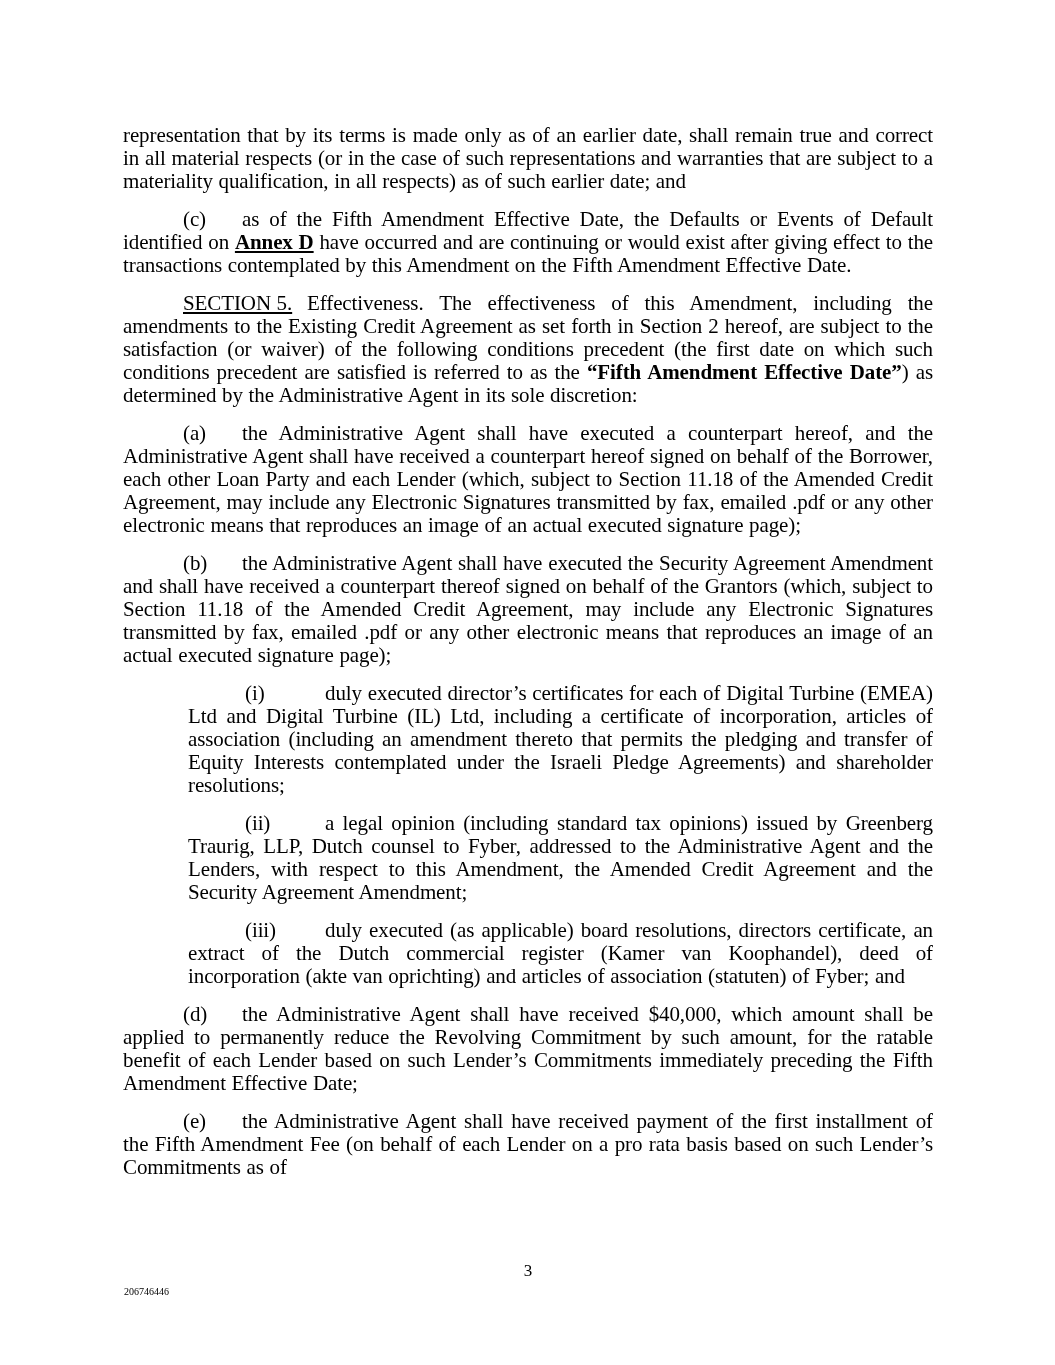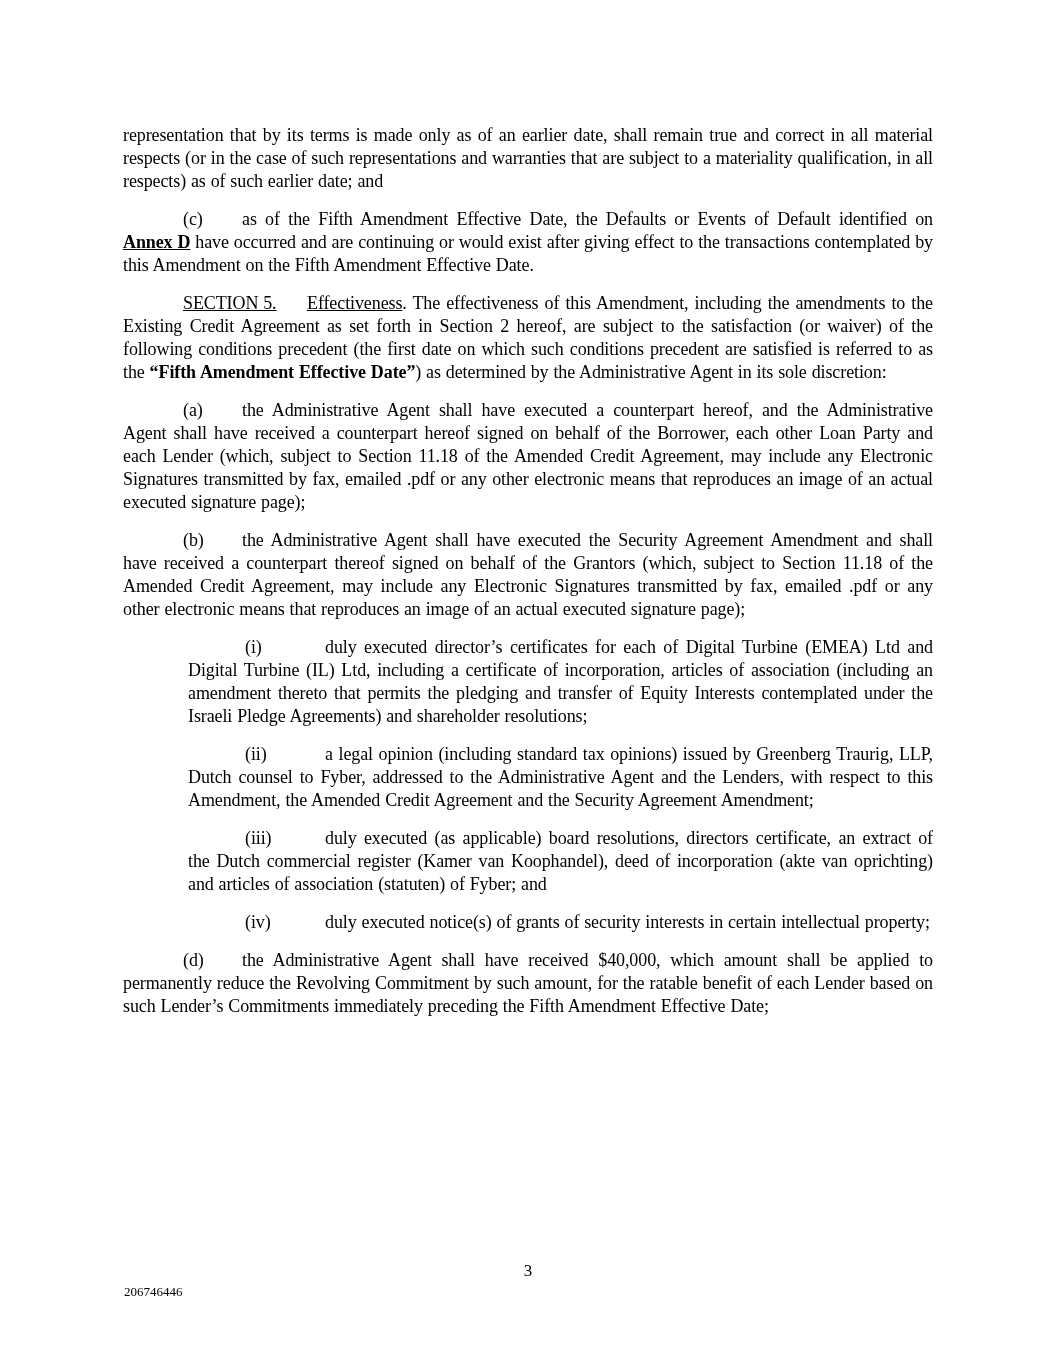--- a/index.html
+++ b/index.html
@@ -20,21 +20,21 @@
     inset: 0;
     background: #ffffff;
   }
   .content {
     position: absolute;
     left: 123px;
     top: 124px;
     width: 810px;
   }
   .para {
-    font-size: 18px;
+    font-size: 21px;
     line-height: 23px;
     letter-spacing: -0.1px;
     text-align: justify;
     margin: 0 0 15px 0;
     word-spacing: 0.5px;
   }
   .para.indent {
     text-indent: 60px;
   }
   .para.sub {
@@ -43,51 +43,51 @@
   }
   .label {
     display: inline-block;
     text-indent: 0;
     vertical-align: baseline;
   }
   .label-item { width: 59px; }
   .label-section { width: 124px; text-decoration: underline; }
   .label-sub { width: 80px; }
   .r-b { font-weight: bold; }
-  .r-u { text-decoration: underline; }
+  .r-u { }
   .r-bu { font-weight: bold; text-decoration: underline; }
   .r-i { }
   .page-number {
     position: absolute;
     left: 123px;
     top: 1262px;
     width: 810px;
     text-align: center;
     font-size: 17px;
     line-height: 18px;
   }
   .doc-id {
     position: absolute;
     left: 124px;
     top: 1284px;
-    font-size: 13px;
+    font-size: 10px;
     line-height: 15px;
   }
 </style>
 </head>
 <body>
 
 <div class="page">
   <div class="content">
       <p class="para"><span>representation that by its terms is made only as of an earlier date, shall remain true and correct in all material respects (or in the case of such representations and warranties that are subject to a materiality qualification, in all respects) as of such earlier date; and</span></p>
       <p class="para indent"><span class="label label-item">(c)</span><span>as of the Fifth Amendment Effective Date, the Defaults or Events of Default identified on </span><span class="r-bu">Annex D</span><span> have occurred and are continuing or would exist after giving effect to the transactions contemplated by this Amendment on the Fifth Amendment Effective Date.</span></p>
       <p class="para indent"><span class="label label-section">SECTION 5.</span><span class="r-u">Effectiveness</span><span>. The effectiveness of this Amendment, including the amendments to the Existing Credit Agreement as set forth in Section 2 hereof, are subject to the satisfaction (or waiver) of the following conditions precedent (the first date on which such conditions precedent are satisfied is referred to as the </span><span class="r-b">“Fifth Amendment Effective Date”</span><span>) as determined by the Administrative Agent in its sole discretion:</span></p>
       <p class="para indent"><span class="label label-item">(a)</span><span>the Administrative Agent shall have executed a counterpart hereof, and the Administrative Agent shall have received a counterpart hereof signed on behalf of the Borrower, each other Loan Party and each Lender (which, subject to Section 11.18 of the Amended Credit Agreement, may include any Electronic Signatures transmitted by fax, emailed .pdf or any other electronic means that reproduces an image of an actual executed signature page);</span></p>
       <p class="para indent"><span class="label label-item">(b)</span><span>the Administrative Agent shall have executed the Security Agreement Amendment and shall have received a counterpart thereof signed on behalf of the Grantors (which, subject to Section 11.18 of the Amended Credit Agreement, may include any Electronic Signatures transmitted by fax, emailed .pdf or any other electronic means that reproduces an image of an actual executed signature page);</span></p>
       <p class="para sub indent"><span class="label label-sub">(i)</span><span>duly executed director’s certificates for each of Digital Turbine (EMEA) Ltd and Digital Turbine (IL) Ltd, including a certificate of incorporation, articles of association (including an amendment thereto that permits the pledging and transfer of Equity Interests contemplated under the Israeli Pledge Agreements) and shareholder resolutions;</span></p>
       <p class="para sub indent"><span class="label label-sub">(ii)</span><span>a legal opinion (including standard tax opinions) issued by Greenberg Traurig, LLP, Dutch counsel to Fyber, addressed to the Administrative Agent and the Lenders, with respect to this Amendment, the Amended Credit Agreement and the Security Agreement Amendment;</span></p>
       <p class="para sub indent"><span class="label label-sub">(iii)</span><span>duly executed (as applicable) board resolutions, directors certificate, an extract of the Dutch commercial register (</span><span class="r-i">Kamer van Koophandel</span><span>), deed of incorporation (</span><span class="r-i">akte van oprichting</span><span>) and articles of association (</span><span class="r-i">statuten</span><span>) of Fyber; and</span></p>
-      <p class="para sub indent"><span class="label label-sub">(iv)</span><span>duly executed notice(s) of grants of security interests in certain intellectual property;</span></p>
       <p class="para indent"><span class="label label-item">(d)</span><span>the Administrative Agent shall have received $40,000, which amount shall be applied to permanently reduce the Revolving Commitment by such amount, for the ratable benefit of each Lender based on such Lender’s Commitments immediately preceding the Fifth Amendment Effective Date;</span></p>
+      <p class="para indent"><span class="label label-item">(e)</span><span>the Administrative Agent shall have received payment of the first installment of the Fifth Amendment Fee (on behalf of each Lender on a pro rata basis based on such Lender’s Commitments as of</span></p>
     </div>
   <div class="page-number">3</div>
   <div class="doc-id">206746446</div>
 </div>
 
 </body></html>

